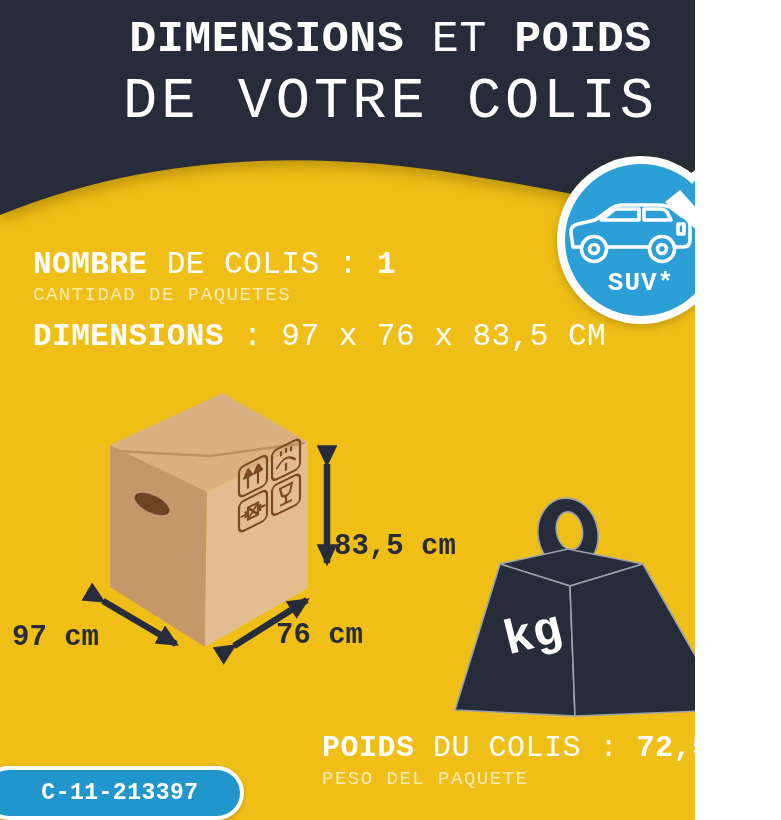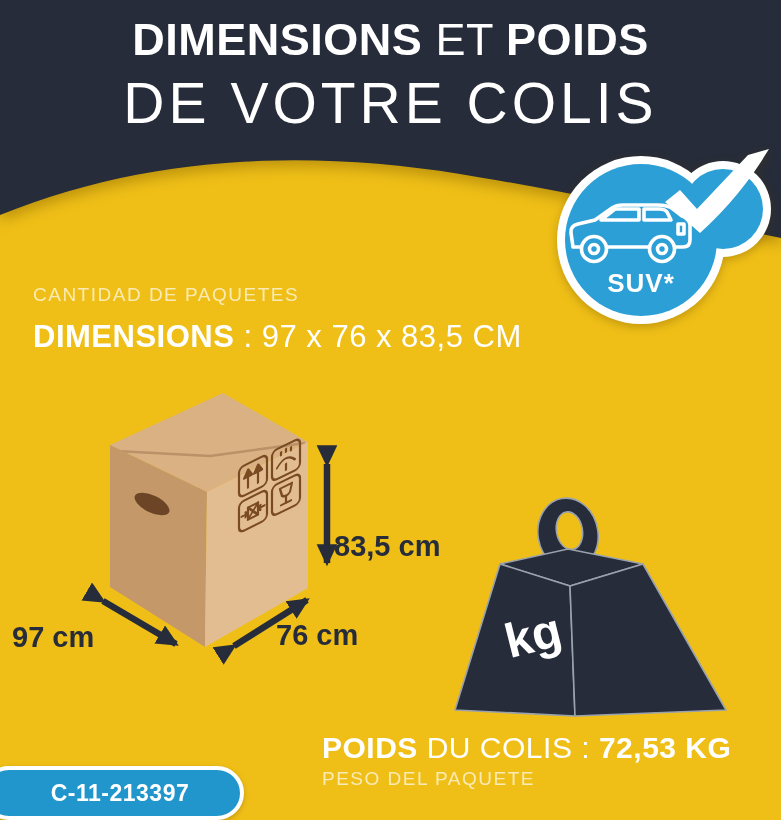--- a/index.html
+++ b/index.html
@@ -1,19 +1,19 @@
 <!DOCTYPE html>
 <html><head>
 <meta charset="utf-8">
 <style>
   html,body{margin:0;padding:0;}
   #canvas{
-    position:relative;width:781px;height:820px;overflow:hidden;
+    position:relative;width:695px;height:820px;overflow:hidden;
     background:#efbf17;
-    font-family:Liberation Sans, sans-serif;
+    font-family:Liberation Mono, monospace;
     -webkit-font-smoothing:antialiased;
   }
   .abs{position:absolute;white-space:nowrap;}
   .white{color:#ffffff;}
   .navy{color:#262c39;}
   .pale-on-yellow{color:rgba(255,255,255,0.68);}
   .pale-on-navy{color:rgba(255,255,255,0.85);}
   .b{font-weight:700;}
   .r{font-weight:400;}
 
@@ -139,20 +139,25 @@
     </g>
   </svg>
 
   <div class="abs white title-line1">
     <span class="b">DIMENSIONS</span>
     <span class="r">ET</span>
     <span class="b">POIDS</span>
   </div>
   <div class="abs white title-line2">DE VOTRE COLIS</div>
 
+  <div class="abs white nombre-line">
+    <span class="b">NOMBRE</span>
+    <span class="r">DE COLIS :</span>
+    <span class="b">1</span>
+  </div>
   <div class="abs pale-on-yellow cantidad-line">CANTIDAD DE PAQUETES</div>
 
   <div class="abs white dimensions-line">
     <span class="b">DIMENSIONS</span>
     <span class="r">: 97 x 76 x 83,5 CM</span>
   </div>
 
   <div class="abs navy b height-label">83,5 cm</div>
   <div class="abs navy b depth-label">97 cm</div>
   <div class="abs navy b width-label">76 cm</div>

